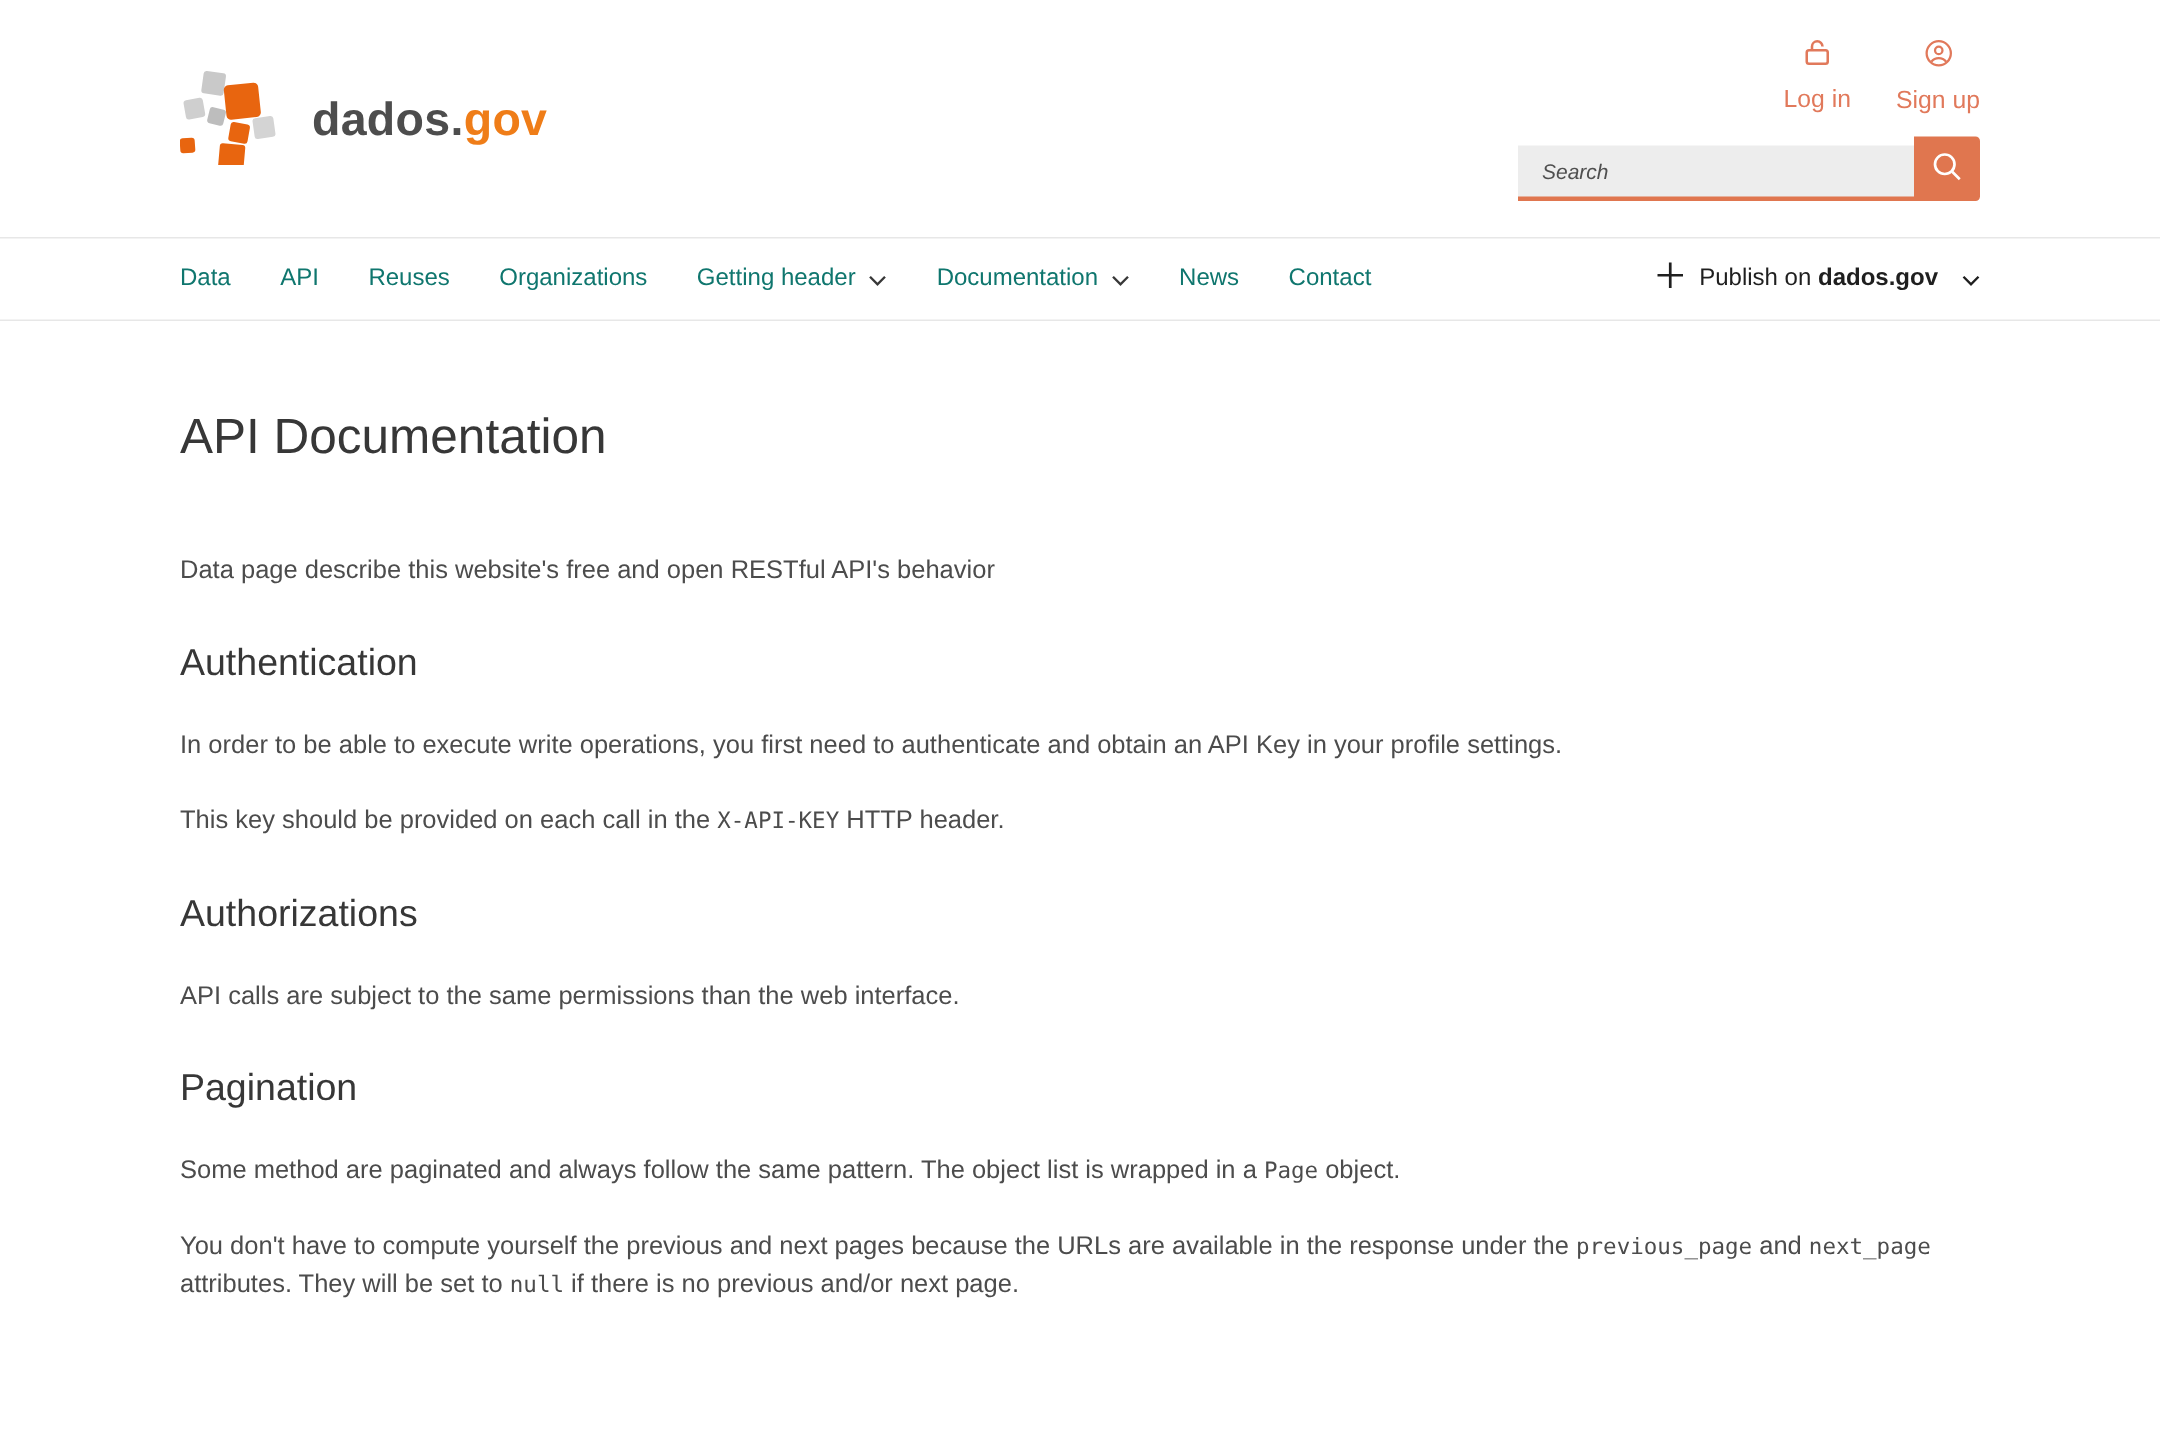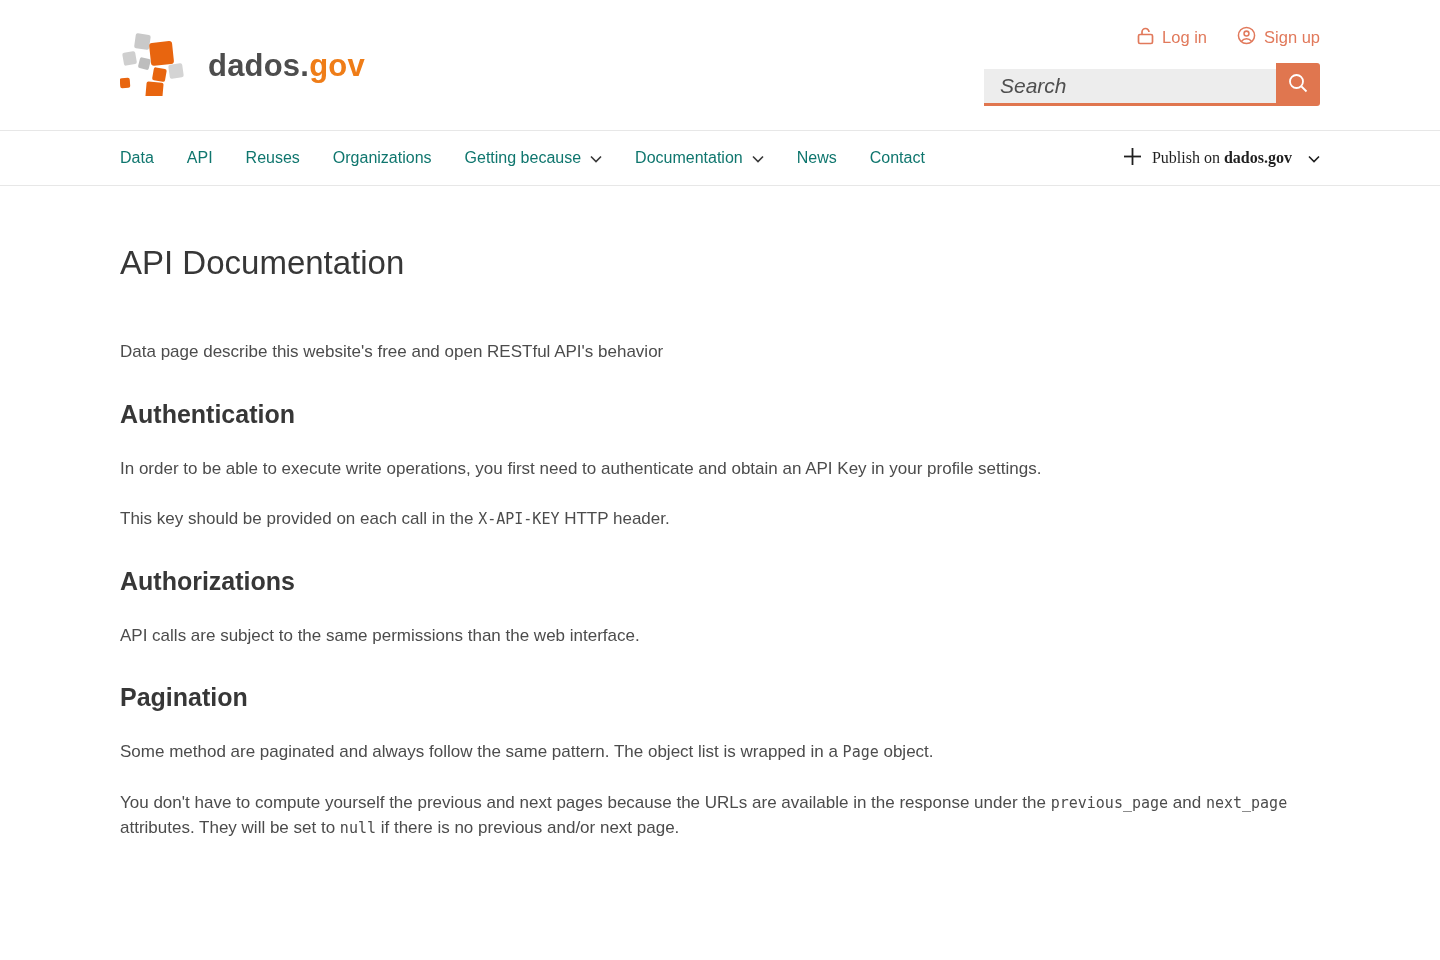--- a/index.html
+++ b/index.html
@@ -18,59 +18,59 @@
   header { padding: 26px 0 24px; }
   .header-inner { display: flex; justify-content: space-between; align-items: center; }
   .logo { display: flex; align-items: center; gap: 14px; }
   .logo-text { font-size: 31px; font-weight: 700; color: #4d4d4d; letter-spacing: 0.2px; }
   .logo-text .dot { color: #4d4d4d; }
   .logo-text .gov { color: #ef7d18; text-align: center; }
   .header-right { display: flex; flex-direction: column; align-items: flex-end; }
   .auth-links { display: flex; gap: 30px; margin-bottom: 14px; }
   .auth-links a {
     display: flex; align-items: center; gap: 8px;
-    color: #e1795b; font-size: 16.5px;
+    color: #e1795b; font-size: 16.5px; flex-direction: column;
   }
   .search { display: flex; align-items: flex-end; }
   .search input {
-    width: 292px; height: 37px;
+    width: 264px; height: 37px;
     background: #ededed;
     border: none; outline: none;
     border-bottom: 3px solid #e0764f;
     padding: 0 16px;
-    font-size: 21px;
+    font-size: 14px;
     font-family: "Liberation Sans", sans-serif;
     color: #0c4a6e;
   }
   .search input::placeholder { font-style: italic; color: #4f4f4f; }
   .search button {
     width: 44px; height: 43px;
     background: #e0764f;
     border: none; cursor: pointer;
     border-radius: 0 3px 3px 0;
     display: flex; align-items: center; justify-content: center;
   }
 
   
   nav { border-top: 1px solid #e7e7e7; border-bottom: 1px solid #e7e7e7; }
   .nav-inner { display: flex; justify-content: space-between; align-items: center; height: 54px; }
   .nav-links { display: flex; align-items: center; gap: 33px; }
   .nav-links a { color: #0f766e; font-size: 16px; display: flex; align-items: center; gap: 9px; }
   .chev { display: inline-flex; margin-top: 2px; }
-  .publish { display: flex; align-items: center; gap: 10px; color: #1f1f1f; font-size: 16px; font-family: Liberation Serif, serif; }
+  .publish { display: flex; align-items: center; gap: 10px; color: #1f1f1f; font-size: 16px; }
   .publish .brand-bold { font-weight: 700; }
   .publish .chev { margin-left: 6px; }
 
   
   main h1 {
     font-size: 33px; font-weight: 400; color: #373737;
     margin: 58px 0 57px;
   }
   main h2 {
-    font-size: 25px; font-weight: 700; color: #373737;
+    font-size: 25px; font-weight: 400; color: #373737;
     margin: 35px 0 27px;
   }
   main p {
     font-size: 17px; color: #4c4c4c;
     line-height: 1.5; margin: 0 0 25px;
   }
   code.inline {
     font-family: "DejaVu Sans Mono", "Liberation Mono", monospace;
     font-size: 15px; color: #4c4c4c; text-align: center;
   }
@@ -147,21 +147,21 @@
         <a>
             <span>API</span>
           </a>
         <a>
             <span>Reuses</span>
           </a>
         <a>
             <span>Organizations</span>
           </a>
         <a>
-          <span>Getting because</span>
+          <span>Getting header</span>
           <span class="chev">
             <svg width="12" height="8" viewBox="0 0 12 8" fill="none" stroke="#383838" stroke-width="1.6">
                 <path d="M1 1.5 L6 6.5 L11 1.5"></path>
               </svg>
           </span>
         </a>
         <a>
           <span>Documentation</span>
           <span class="chev">
             <svg width="12" height="8" viewBox="0 0 12 8" fill="none" stroke="#383838" stroke-width="1.6">

